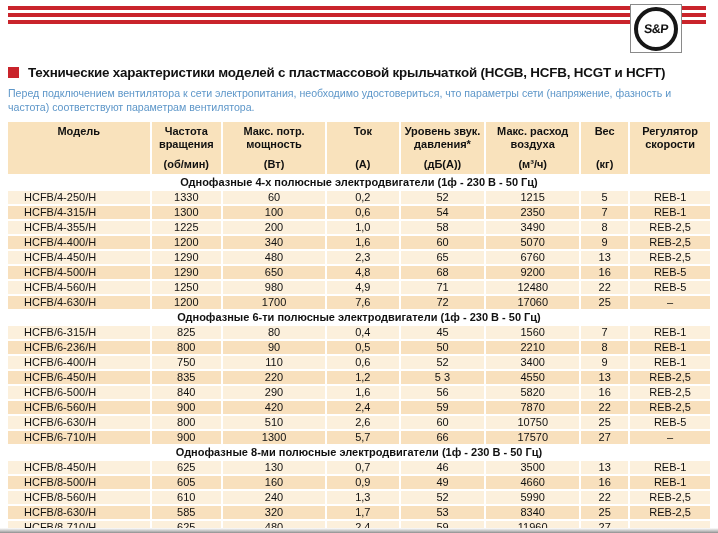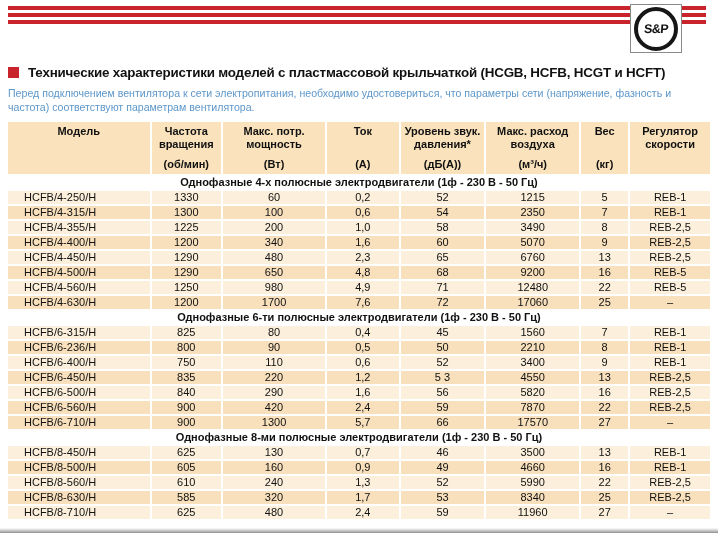--- a/index.html
+++ b/index.html
@@ -280,20 +280,30 @@
         <tr class="dark">
           <td class="model">HCFB/6-560/H</td>
           <td>900</td>
           <td>420</td>
           <td>2,4</td>
           <td>59</td>
           <td>7870</td>
           <td>22</td>
           <td>REB-2,5</td>
         </tr>
+        <tr class="light">
+          <td class="model">HCFB/6-630/H</td>
+          <td>800</td>
+          <td>510</td>
+          <td>2,6</td>
+          <td>60</td>
+          <td>10750</td>
+          <td>25</td>
+          <td>REB-5</td>
+        </tr>
         <tr class="dark">
           <td class="model">HCFB/6-710/H</td>
           <td>900</td>
           <td>1300</td>
           <td>5,7</td>
           <td>66</td>
           <td>17570</td>
           <td>27</td>
           <td>–</td>
         </tr>

